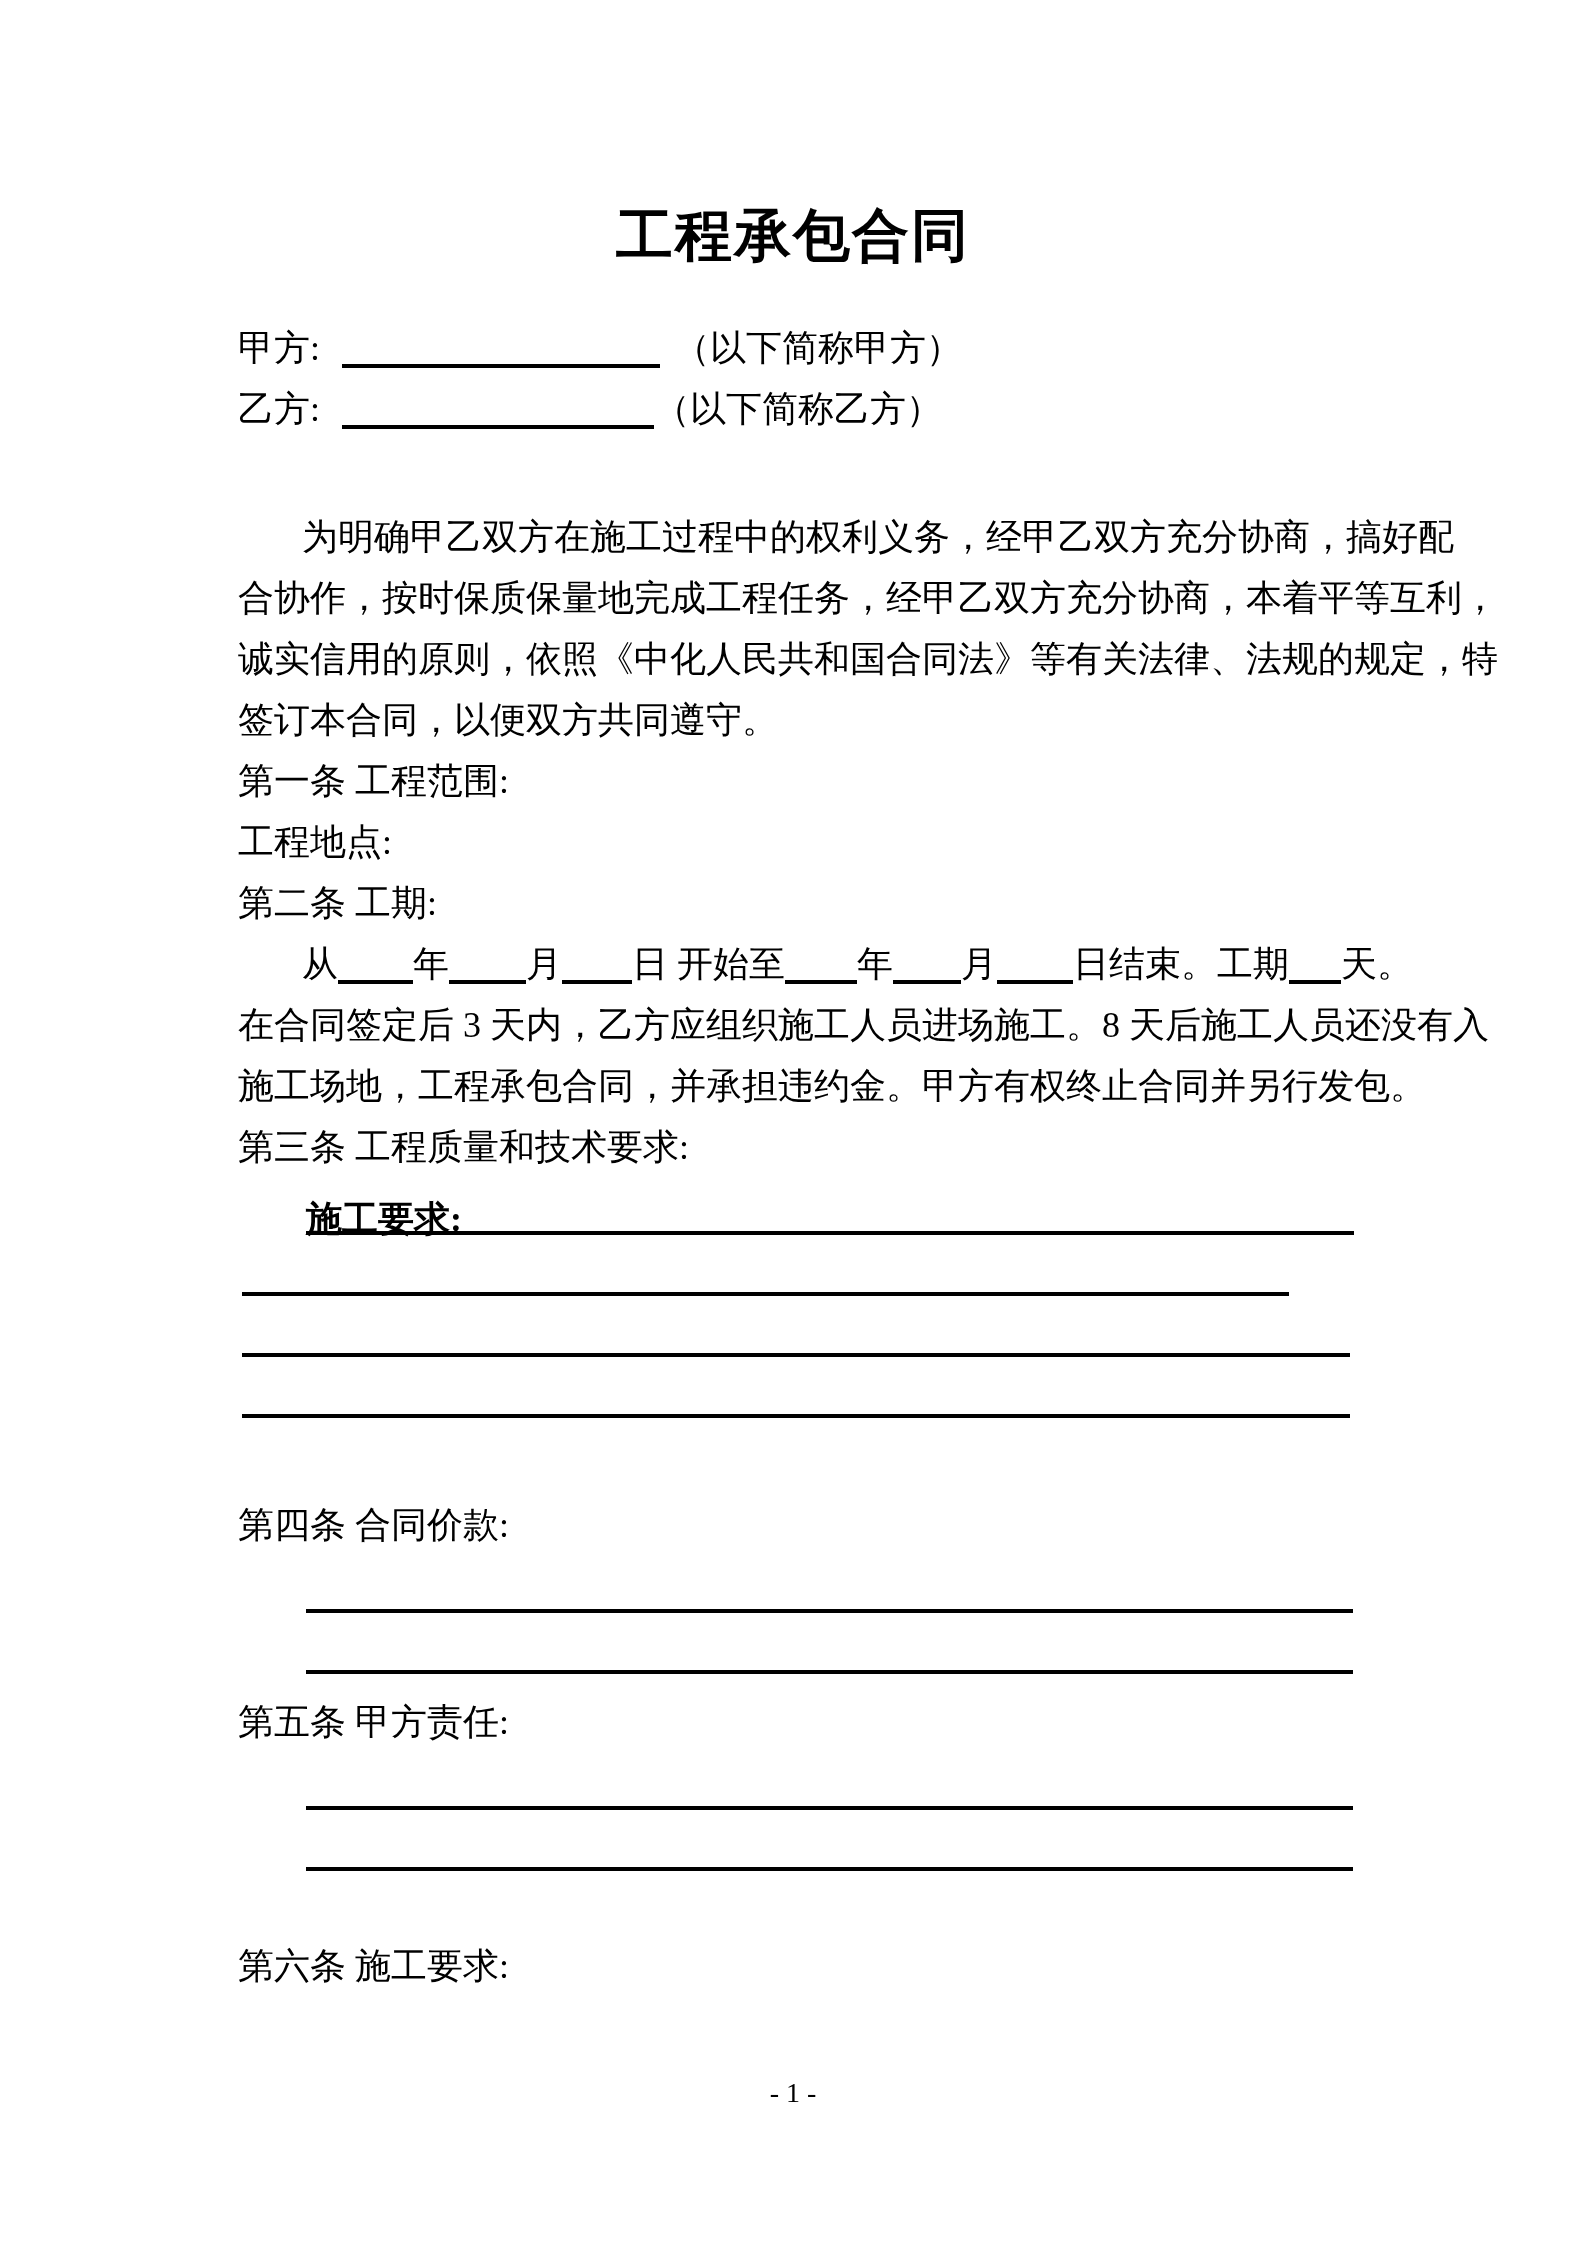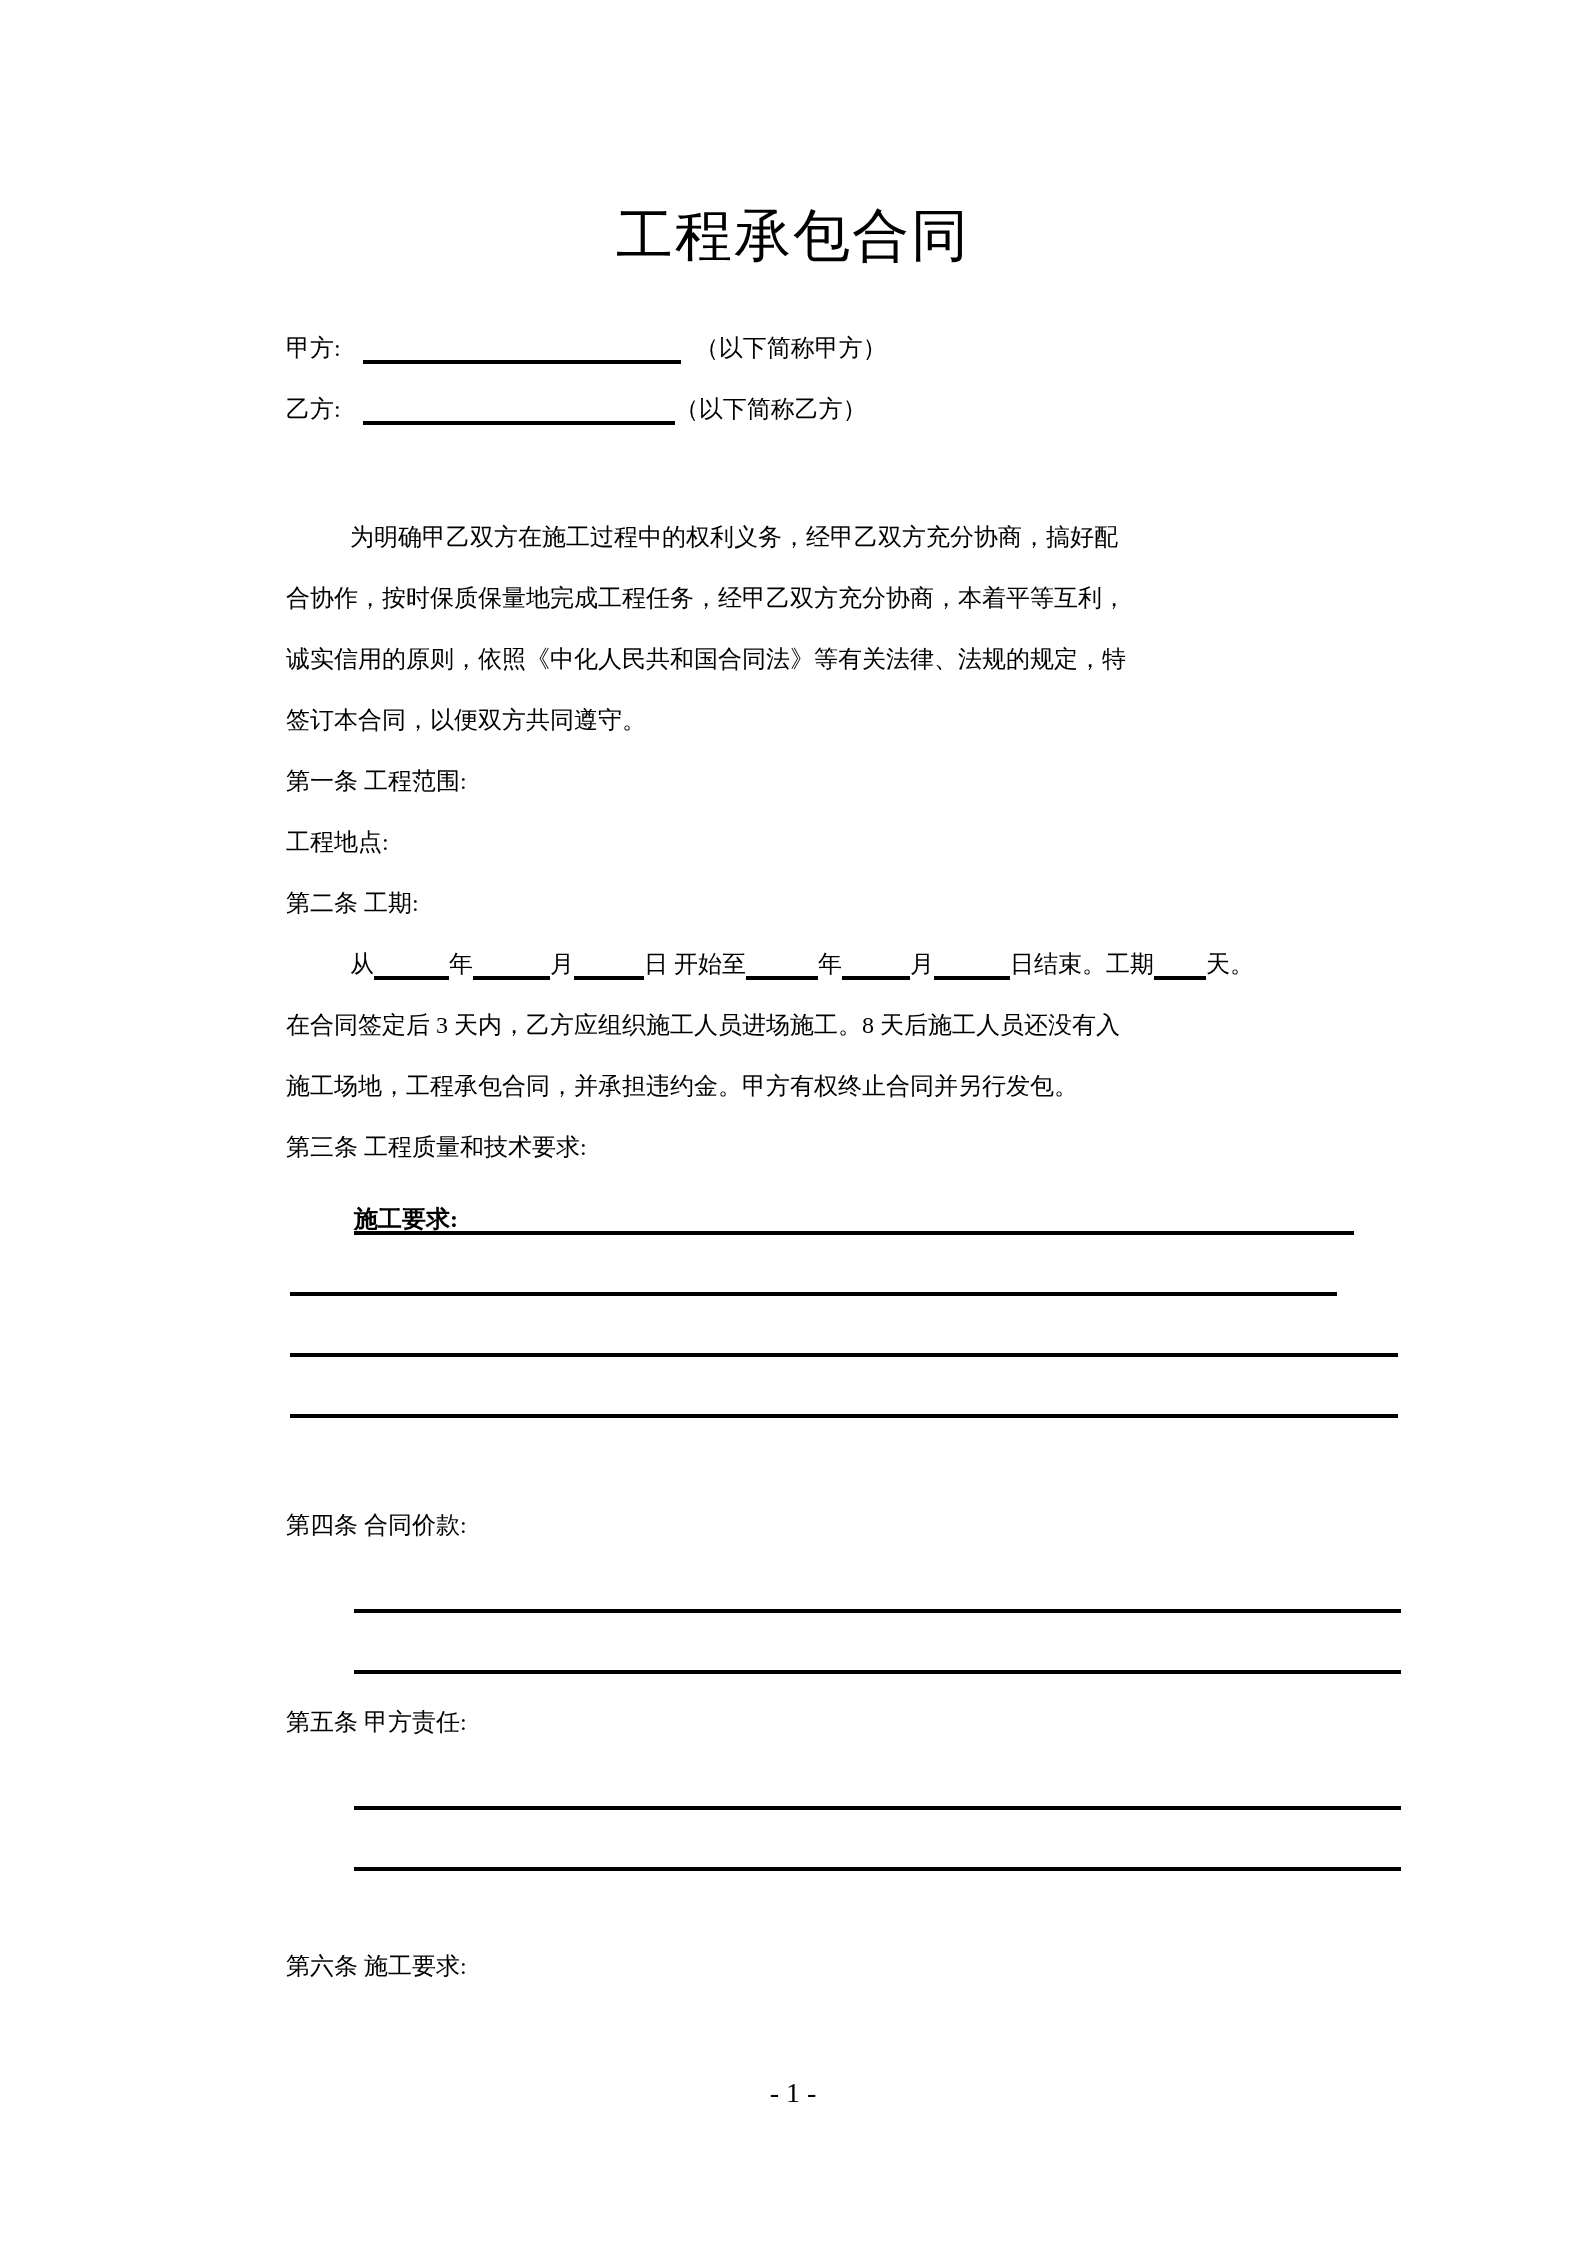--- a/index.html
+++ b/index.html
@@ -7,35 +7,34 @@
     position:relative;
     width:1586px;height:2244px;
     background:#ffffff;
     color:#000;
     font-family:"Liberation Serif","DejaVu Serif",serif;
     overflow:hidden;
   }
   .content{margin-left:238px;width:1116px;}
   .doc-title{
     font-family:"Liberation Sans","DejaVu Sans",sans-serif;
-    font-weight:normal;
+    font-weight:bold;
     font-size:57px;
     line-height:86px;
     letter-spacing:2px;
     text-align:center;
     margin:0;
     padding-top:192px;
   }
   .row{
     position:relative;
     height:61px;
     line-height:61px;
-    font-size:24px;
+    font-size:36px;
     white-space:nowrap;
-    margin-left:48px;
   }
   .bold{font-weight:normal;}
   .indent{padding-left:64px;}
   .sp40{height:40px;} .sp67{height:67px;} .sp73{height:73px;}
   .sp14{height:14px;} .sp61{height:61px;}
   .inline-blank{
     display:inline-block;
     height:36px;
     border-bottom:4px solid #000;
     vertical-align:-8px;

